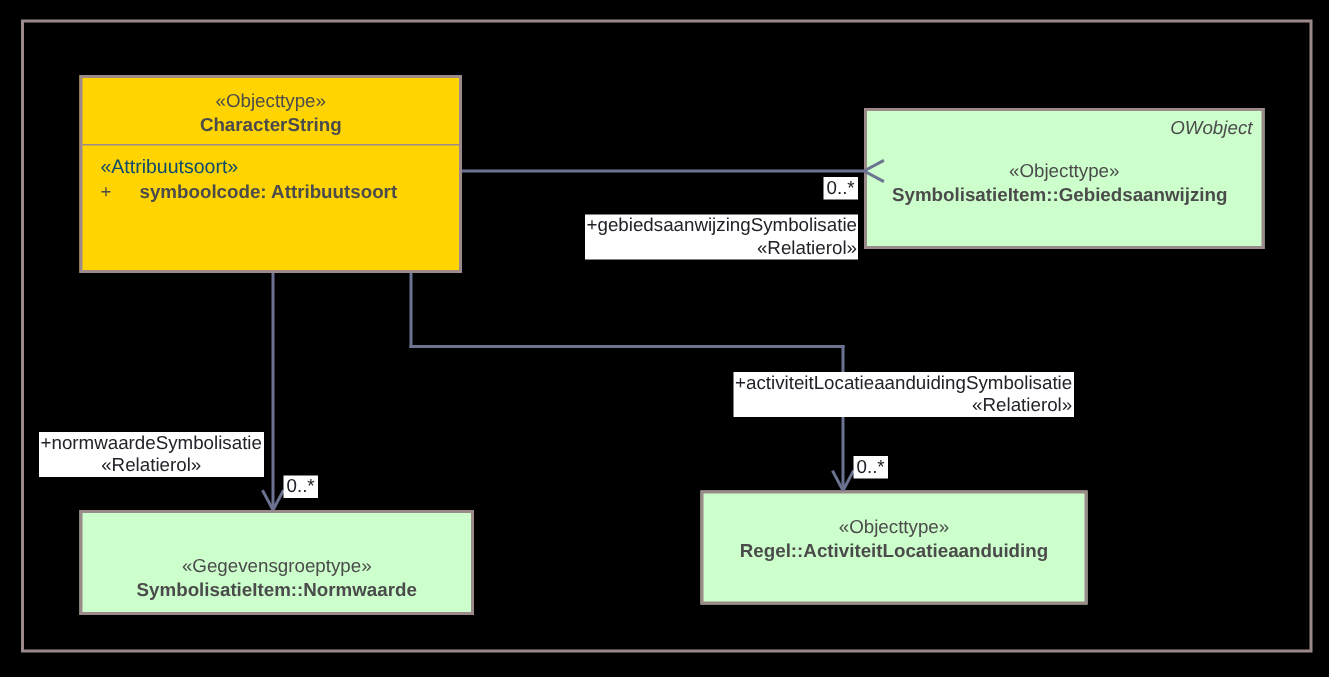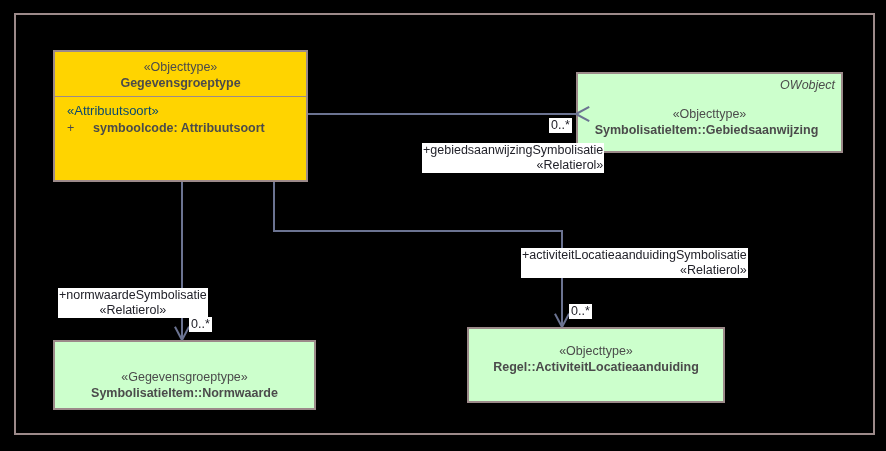--- a/index.html
+++ b/index.html
@@ -128,21 +128,20 @@
 
   
   .lbl {
     position: absolute;
     background: #ffffff;
     color: #22222a;
     font-size: 12.5px;
     line-height: 15px;
     white-space: nowrap;
     padding: 0 1px;
-    margin-left: 32px;
   }
   .lbl.two-line { text-align: right; }
   .mult {
     position: absolute;
     background: #ffffff;
     color: #22222a;
     font-size: 12.5px;
     line-height: 15px;
     white-space: nowrap;
     padding: 0 2px;
@@ -152,32 +151,32 @@
 <body>
 
 <div id="canvas">
 
   <div class="frame"></div>
 
   <div class="node yellow" style="left:53px; top:50px; width:255px; height:132px;">
     <div class="shadow"></div>
     <div class="node-header">
       <div class="stereo">«Objecttype»</div>
-      <div class="cname">Gegevensgroeptype</div>
+      <div class="cname">CharacterString</div>
     </div>
     <div class="divider" style="top:44px;"></div>
     <div class="attr-compartment" style="top:50px;">
       <div class="attr-stereo">«Attribuutsoort»</div>
       <div class="attr-row">
         <span class="attr-vis">+</span><span>symboolcode: Attribuutsoort</span>
       </div>
     </div>
   </div>
 
-  <div class="node green" style="left:576px; top:72px; width:267px; height:81px;">
+  <div class="node green" style="left:576px; top:72px; width:267px; height:94px;">
     <div class="shadow"></div>
     <div class="tag-owobject">OWobject</div>
     <div style="padding-top:32px;">
       <div class="stereo">«Objecttype»</div>
       <div class="cname" style="margin-left:-6px;">SymbolisatieItem::Gebiedsaanwijzing</div>
     </div>
   </div>
 
   <div class="node green" style="left:53px; top:340px; width:263px; height:70px;">
     <div class="shadow"></div>

